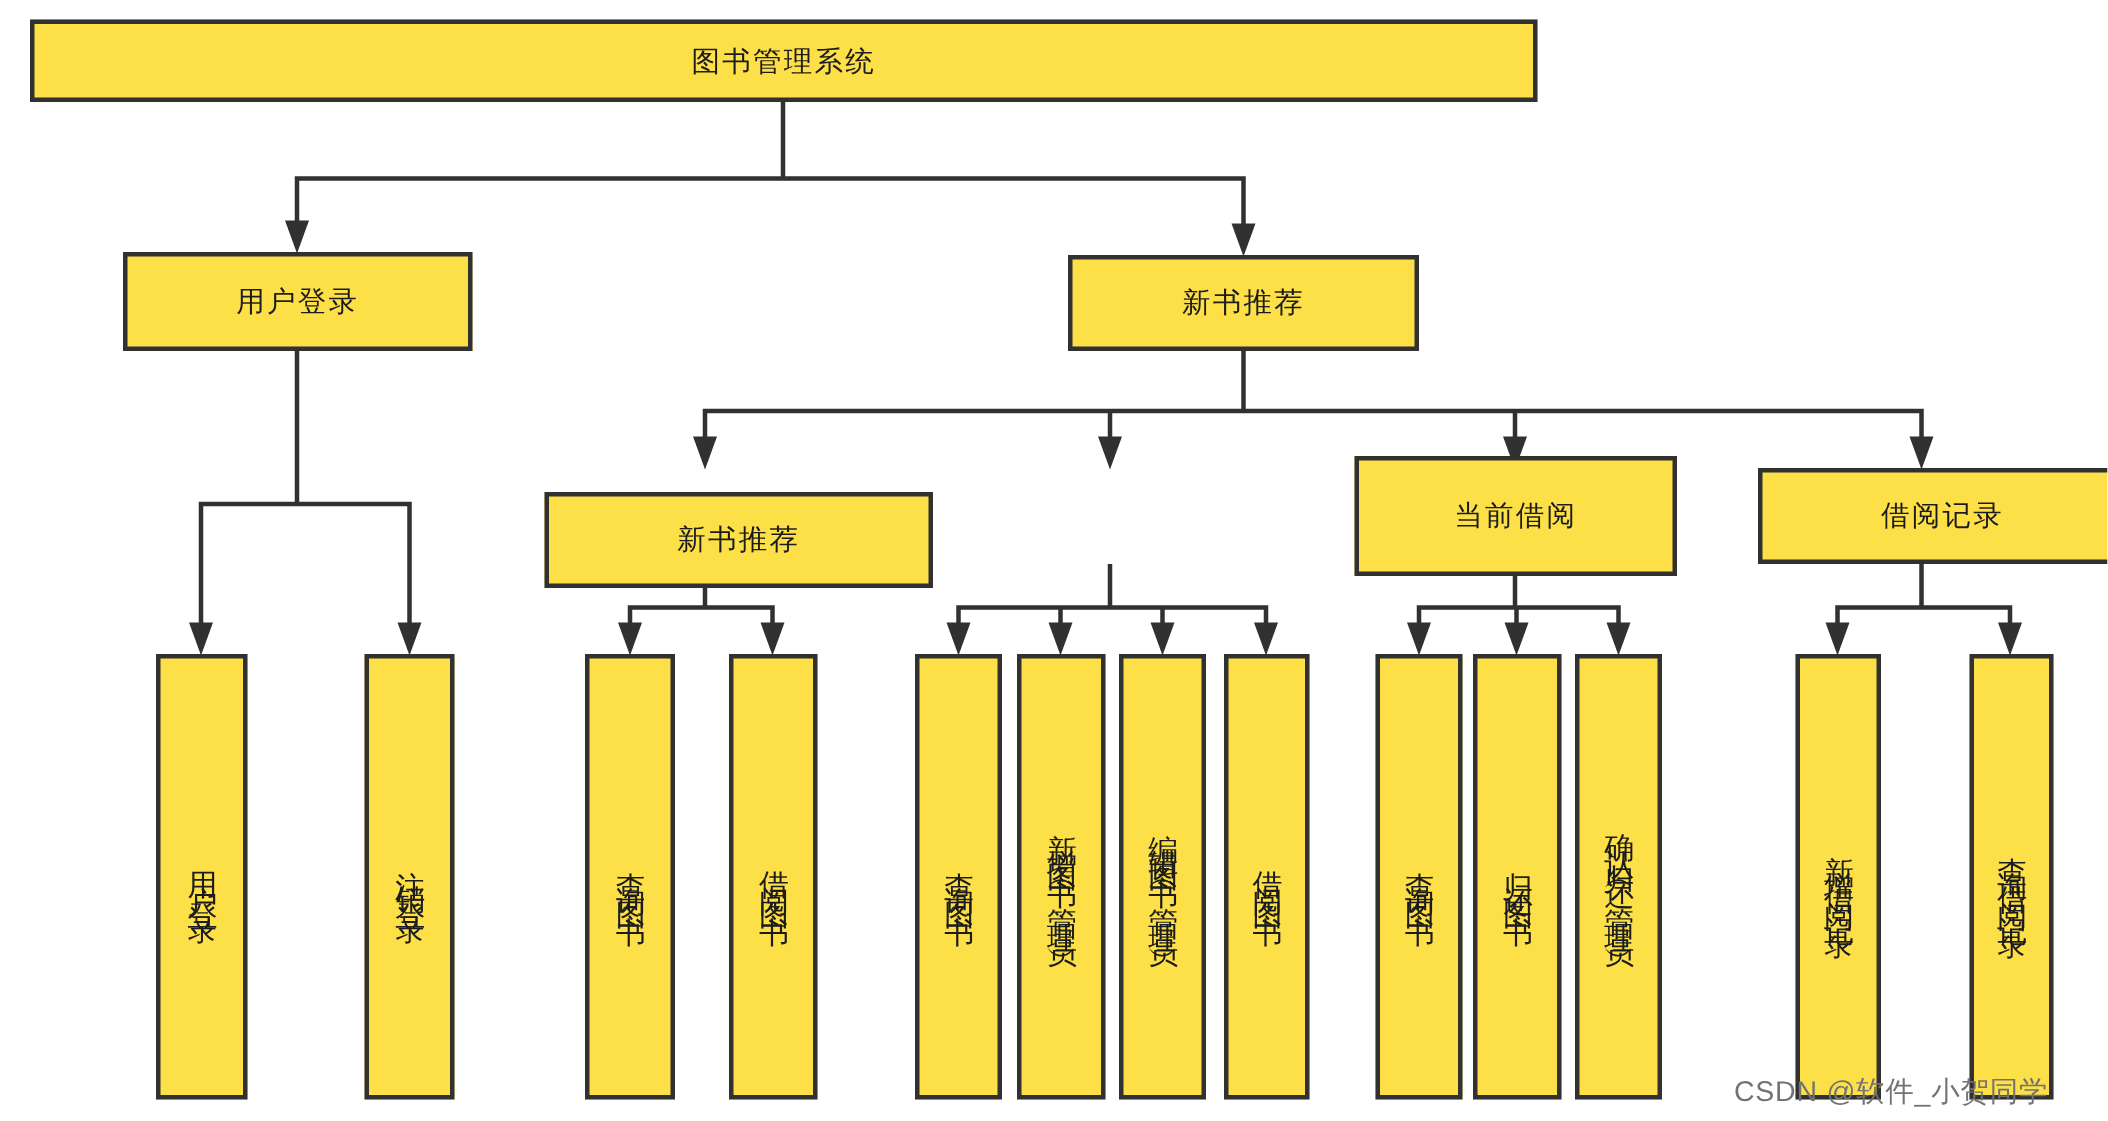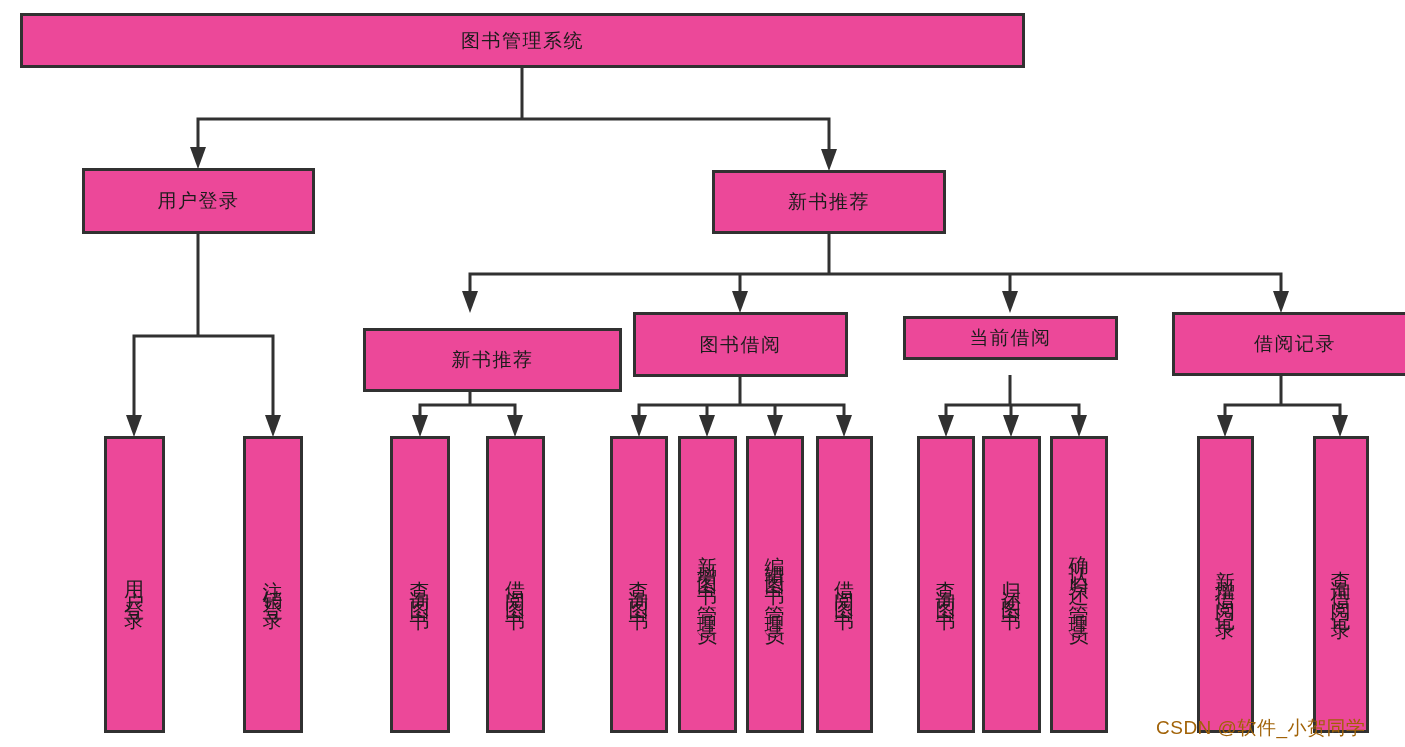--- a/index.html
+++ b/index.html
@@ -13,42 +13,42 @@
   }
   .connectors {
     position: absolute;
     left: 0; top: 0;
     width: 1405px; height: 747px;
   }
   .box {
     position: absolute;
     box-sizing: border-box;
     border: 3px solid #313131;
-    background: #ec4899;
+    background: #fde047;
     display: flex;
     align-items: center;
     justify-content: center;
     color: #1c1c1c;
   }
   .hnode { font-size: 19px; letter-spacing: 1.5px; }
   .leaf  { }
   .leaf .vlabel {
     writing-mode: vertical-rl;
     text-orientation: mixed;
     font-size: 20px;
     letter-spacing: 10px;
     line-height: 1;
     color: #1c1c1c;
   }
   .watermark {
     position: absolute;
     left: 1156px;
     top: 715px;
     font-size: 19px;
-    color: #a16207;
+    color: #737373;
     letter-spacing: 0.5px;
     white-space: nowrap;
     z-index: 5;
   }
 </style>
 </head>
 <body>
 
 <div class="canvas">
 
@@ -99,24 +99,21 @@
   <div class="box hnode" style="left:82px;top:168px;width:233px;height:66px">
     <span>用户登录</span>
   </div>
   <div class="box hnode" style="left:712px;top:170px;width:234px;height:64px">
     <span>新书推荐</span>
   </div>
 
   <div class="box hnode" style="left:363px;top:328px;width:259px;height:64px">
     <span>新书推荐</span>
   </div>
-  <div class="box hnode" style="left:633px;top:312px;width:215px;height:65px">
-    <span>图书借阅</span>
-  </div>
-  <div class="box hnode" style="left:903px;top:316px;width:215px;height:44px">
+  <div class="box hnode" style="left:903px;top:304px;width:215px;height:80px">
     <span>当前借阅</span>
   </div>
   <div class="box hnode" style="left:1172px;top:312px;width:246px;height:64px">
     <span>借阅记录</span>
   </div>
 
   <div class="box leaf" style="left:104px;top:436px;width:61px;height:297px">
     <span class="vlabel">用户登录</span>
   </div>
   <div class="box leaf" style="left:243px;top:436px;width:60px;height:297px">

